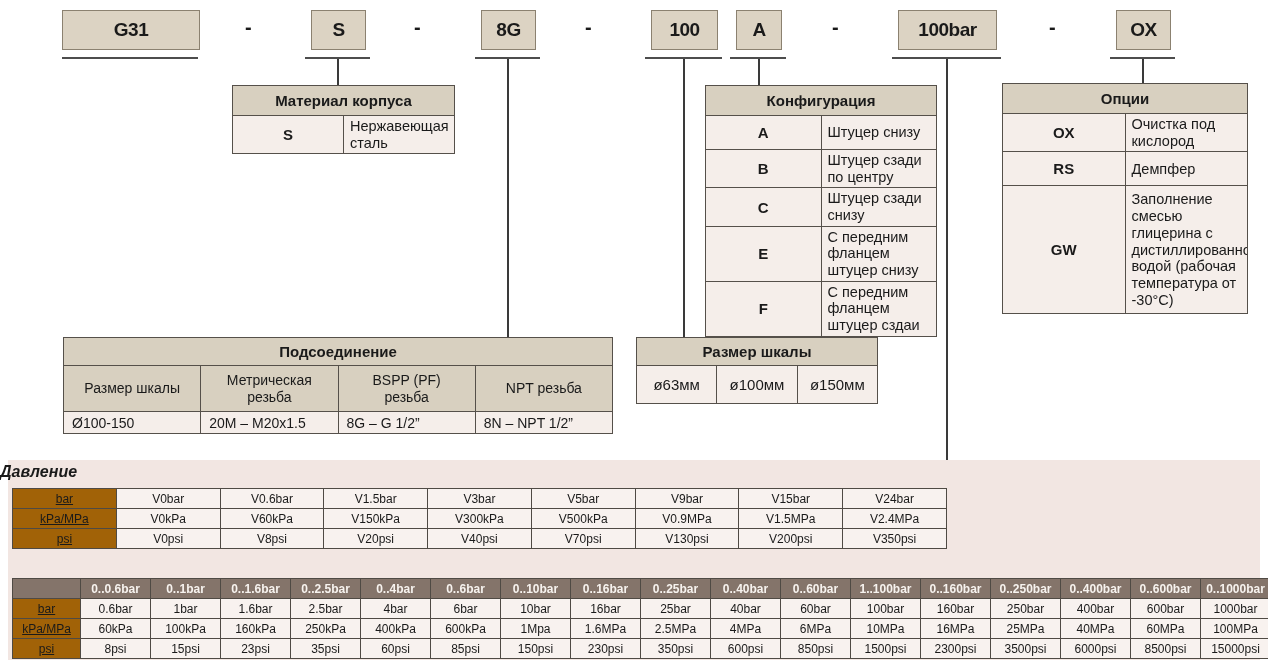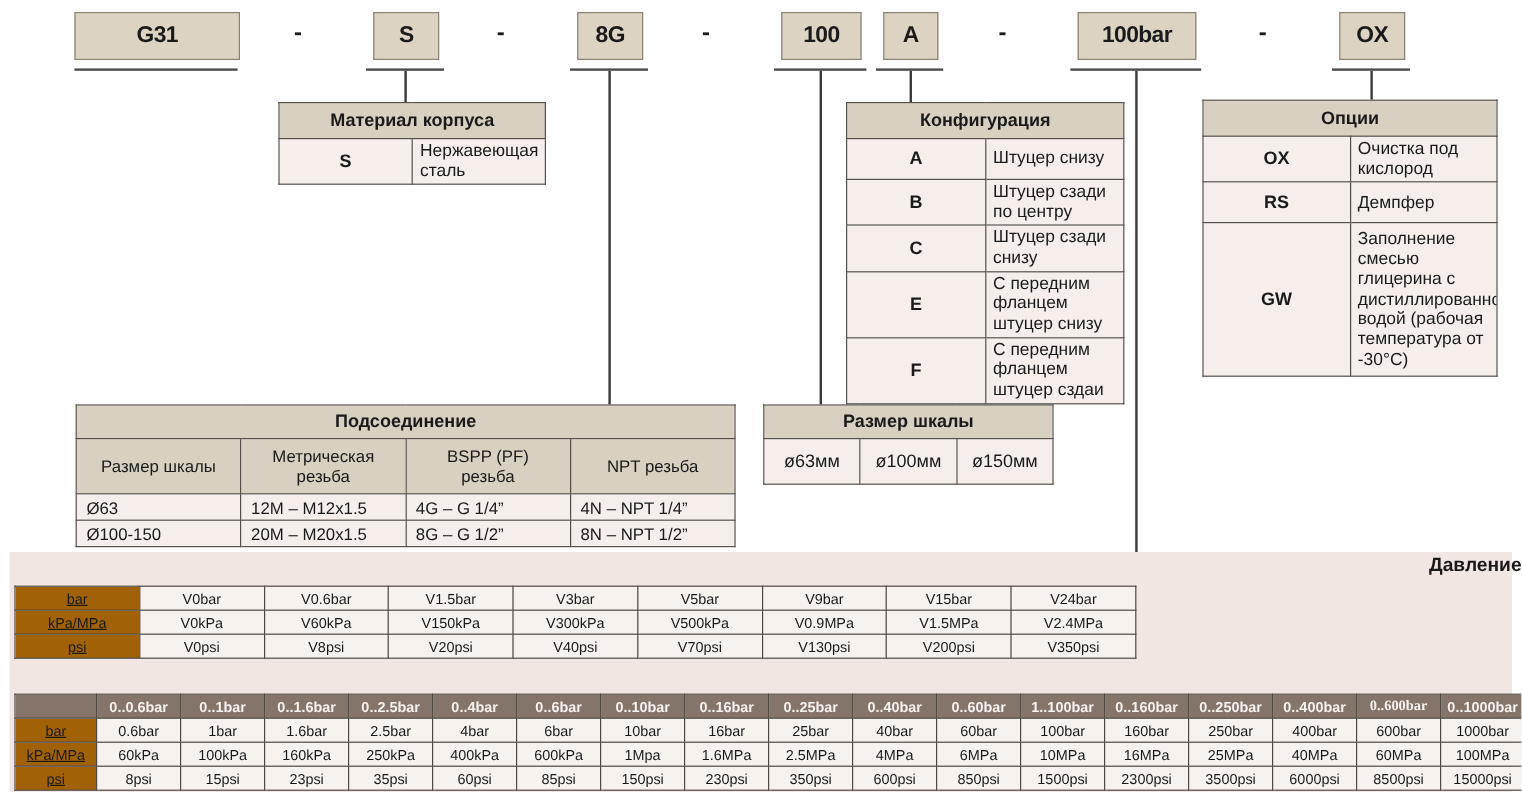--- a/index.html
+++ b/index.html
@@ -19,22 +19,22 @@
   td{border:1px solid #55504a;overflow:hidden;}
   .ttl{background:#d8d0c0;font-weight:bold;font-size:15px;text-align:center;}
   .kcode{background:#f5eeea;font-weight:bold;font-size:15px;text-align:center;}
   .kdesc{background:#f5eeea;font-size:14.5px;text-align:left;padding:2px 6px;line-height:1.15;}
   .hdr{background:#d8d0c0;font-size:14px;text-align:center;padding:0 14px;line-height:1.15;}
   .val{background:#f5eeea;font-size:14px;text-align:left;padding:1px 8px;}
   .cell-c{background:#f5eeea;font-size:15px;text-align:center;}
 
   
   .band{position:absolute;left:8px;top:460px;width:1252px;height:200px;background:#f2e6e2;}
-  .ptitle{position:absolute;left:0;top:463px;width:1268px;text-align:right;
-          font-weight:bold;font-size:16px;}
+  .ptitle{position:absolute;left:0;top:463px;width:1268px;text-align:left;
+          font-weight:bold;font-size:16px;font-style:italic;}
   .ptab td{border:1px solid #4f4a44;font-size:12px;text-align:center;padding:0;}
   .ph{background:#84746a;color:#f7f3ef;font-weight:bold;}
   .pl{background:#a16207;text-decoration:underline;}
   .pd{background:#f8f2ef;}
 </style>
 </head>
 <body>
 
 <div class="page">
 
@@ -129,26 +129,20 @@
   <table style="left:63px;top:337px;width:550px;border:1.5px solid #55504a;">
     <tbody>
         <tr style="height:28px;border-radius:13px;">
       <td class="ttl" colspan="4">Подсоединение</td>
     </tr>
     <tr style="height:46px;">
       <td class="hdr" style="width:107px;">Размер шкалы</td>
       <td class="hdr" style="width:150px;">Метрическая резьба</td>
       <td class="hdr" style="width:148px;">BSPP (PF) резьба</td>
       <td class="hdr" style="width:145px;">NPT резьба</td>
-    </tr>
-    <tr style="height:22px;">
-      <td class="val">Ø63</td>
-      <td class="val">12M – M12x1.5</td>
-      <td class="val">4G – G 1/4”</td>
-      <td class="val">4N – NPT 1/4”</td>
     </tr>
     <tr style="height:22px;">
       <td class="val">Ø100-150</td>
       <td class="val">20M – M20x1.5</td>
       <td class="val">8G – G 1/2”</td>
       <td class="val">8N – NPT 1/2”</td>
     </tr>
   </tbody>
     </table>
 
@@ -218,21 +212,21 @@
       <td class="ph" style="width:69px;">0..6bar</td>
       <td class="ph" style="width:69px;">0..10bar</td>
       <td class="ph" style="width:69px;">0..16bar</td>
       <td class="ph" style="width:69px;">0..25bar</td>
       <td class="ph" style="width:69px;">0..40bar</td>
       <td class="ph" style="width:69px;">0..60bar</td>
       <td class="ph" style="width:69px;">1..100bar</td>
       <td class="ph" style="width:69px;">0..160bar</td>
       <td class="ph" style="width:69px;">0..250bar</td>
       <td class="ph" style="width:69px;">0..400bar</td>
-      <td class="ph" style="width:69px;font-family:Liberation Serif, serif;">0..600bar</td>
+      <td class="ph" style="width:69px;">0..600bar</td>
       <td class="ph" style="width:69px;">0..1000bar</td>
     </tr>
     <tr style="height:20px;">
       <td class="pl">bar</td>
       <td class="pd">0.6bar</td>
       <td class="pd">1bar</td>
       <td class="pd">1.6bar</td>
       <td class="pd">2.5bar</td>
       <td class="pd">4bar</td>
       <td class="pd">6bar</td>

